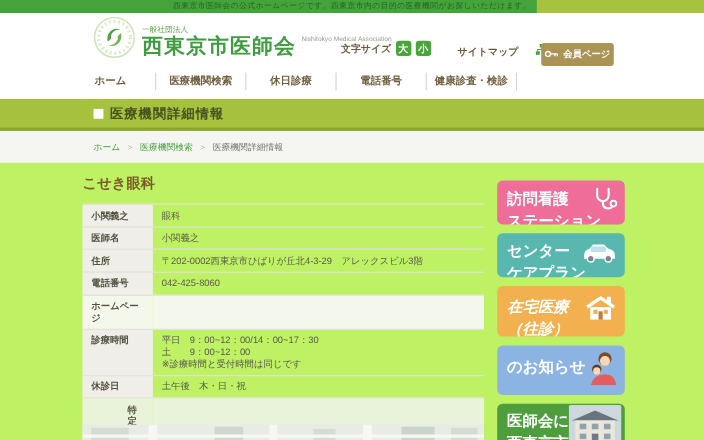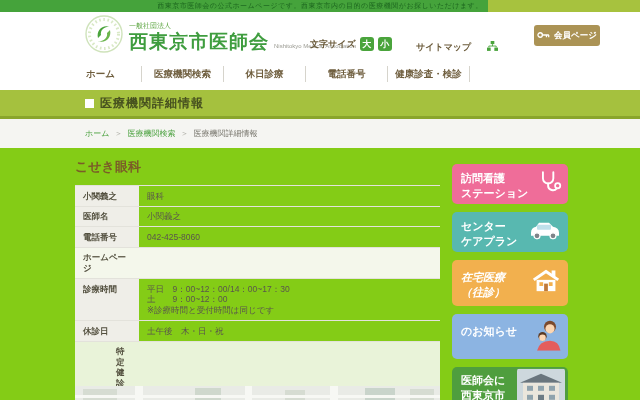--- a/index.html
+++ b/index.html
@@ -10,33 +10,33 @@
   
   .meta-bar { position:relative; height:12px; background:#45a33b; text-align:center;
               font-size:7px; line-height:12px; color:#1d671f; letter-spacing:.5px; }
   .meta-accent { position:absolute; right:0; top:0; width:152px; height:12px; background:#a7c23e; }
   .meta-text { position:relative; z-index:2; }
 
   
   .header { position:relative; height:45px; background:#fff; }
   .logo { position:absolute; left:85px; top:3px; display:flex; align-items:center; gap:6px; cursor:pointer; }
   .logo-org { font-size:7px; color:#58a33c; margin-bottom:1px; }
-  .logo-row { display:flex; align-items:flex-end; gap:5px; }
+  .logo-row { display:flex; align-items:flex-start; gap:5px; }
   .logo-title { font-size:19px; font-weight:bold; color:#3f9d3f; letter-spacing:1px; line-height:1; }
   .logo-en { font-size:6px; color:#9a9a92; padding-bottom:2px; white-space:nowrap; }
 
   .fontsize-group { position:absolute; left:310px; top:25px; display:flex; align-items:center; gap:4px; }
   .fontsize-label { font-size:9px; color:#6b5b3b; font-weight:bold; }
   .fs-btn { width:14px; height:14px; background:#4aa43c; border-radius:3px; color:#fff;
             font-size:9px; line-height:14px; text-align:center; font-weight:bold; cursor:pointer; }
   .sitemap { position:absolute; left:416px; top:26px; display:flex; align-items:center; gap:16px; cursor:pointer; }
   .sitemap-label { font-size:9px; color:#6b5b3b; font-weight:bold; }
-  .member-btn { position:absolute; left:492px; top:13px; width:66px; height:21px; background:#ab9355;
+  .member-btn { position:absolute; left:492px; top:27px; width:66px; height:21px; background:#ab9355;
                 border-radius:3px; color:#fff; font-size:8.5px; font-weight:bold;
-                display:flex; align-items:center; justify-content:center; gap:4px; cursor:pointer;margin-left:42px; }
+                display:flex; align-items:center; justify-content:center; gap:4px; cursor:pointer; }
 
   
   .nav { height:33px; background:#fff; display:flex; align-items:center; padding-left:60px; }
   .nav-inner { display:flex; width:410px; height:16px; }
   .nav-item { flex:1; text-align:center; font-size:9.5px; font-weight:bold; color:#6f5e3e;
               line-height:16px; border-right:1px solid #d6d4cc; cursor:pointer; white-space:nowrap; }
   .nav-item:first-child { border-left:none; }
 
   
   .title-banner { height:29px; background:#a5c13e; border-bottom:3px solid #8aa52c;
@@ -45,21 +45,21 @@
   .page-title { font-size:12px; font-weight:bold; color:#47511f; letter-spacing:1px; }
 
   
   .breadcrumb { height:29px; background:#f5f5f2; display:flex; align-items:center;
                 padding-left:85px; font-size:8px; gap:5px; }
   .bc-link { color:#48a03c; cursor:pointer; }
   .bc-sep { color:#a8a8a0; }
   .bc-current { color:#77756c; }
 
   
-  .content { position:relative; height:252px; background:#84cc16; }
+  .content { position:relative; height:252px; background:#bef264; }
   .main-col { position:absolute; left:75px; top:10px; width:365px; }
   .clinic-name { font-size:13px; font-weight:bold; color:#7b5c28; margin-bottom:9px; }
 
   table.detail { width:100%; border-collapse:collapse; font-size:8.5px; color:#5a564c; }
   table.detail td { border-top:1px solid #e3e2db; border-bottom:1px solid #e3e2db;
                     padding:4.5px 8px; vertical-align:top; line-height:1.25; }
   td.lbl { width:64px; background:#efeee8; color:#53503f; font-weight:bold; }
   tr.row-tint td { background:#f4f7eb; }
   tr.row-green td { background:#e9f3d9;padding-left:41px; }
   tr.row-gray td { background:#efeee8; }
@@ -67,21 +67,21 @@
 
   .map-box { position:absolute; left:75px; top:238px; width:365px; height:16px;
              background:#e9ebe6; overflow:hidden; cursor:pointer; }
   .map-shape { position:absolute; background:#d6dcd2; }
   .map-road { position:absolute; background:#f7f8f4; }
 
   
   .sidebar { position:absolute; left:452px; top:16px; width:116px; display:flex;
              flex-direction:column; gap:8px; }
   .banner { position:relative; height:40px; border-radius:5px; color:#fff; font-weight:bold;
-            font-size:11px; line-height:1.4; padding:7px 0 0 9px; cursor:pointer; overflow:hidden; }
+            font-size:14px; line-height:1.4; padding:7px 0 0 9px; cursor:pointer; overflow:hidden; }
   .banner.b3 { height:46px; padding-top:10px;font-style:italic; }
   .banner.b4 { height:45px; padding-top:10px; }
   .banner.b5 { height:42px; padding-top:6px; }
   .banner .icon { position:absolute; right:6px; top:50%; transform:translateY(-50%); }
   .banner.b5 .icon { right:3px; }
 </style>
 </head>
 <body>
 
 <div class="screen">
@@ -170,20 +170,24 @@
         <tbody>
           <tr>
             <td class="lbl">小関義之</td>
             <td>眼科</td>
           </tr>
           <tr>
             <td class="lbl">医師名</td>
             <td>小関義之</td>
           </tr>
           <tr>
+            <td class="lbl">住所</td>
+            <td>〒202-0002西東京市ひばりが丘北4-3-29　アレックスビル3階</td>
+          </tr>
+          <tr>
             <td class="lbl">電話番号</td>
             <td>042-425-8060</td>
           </tr>
           <tr class="row-tint">
             <td class="lbl">ホームページ</td>
             <td></td>
           </tr>
           <tr>
             <td class="lbl">診療時間</td>
             <td>

